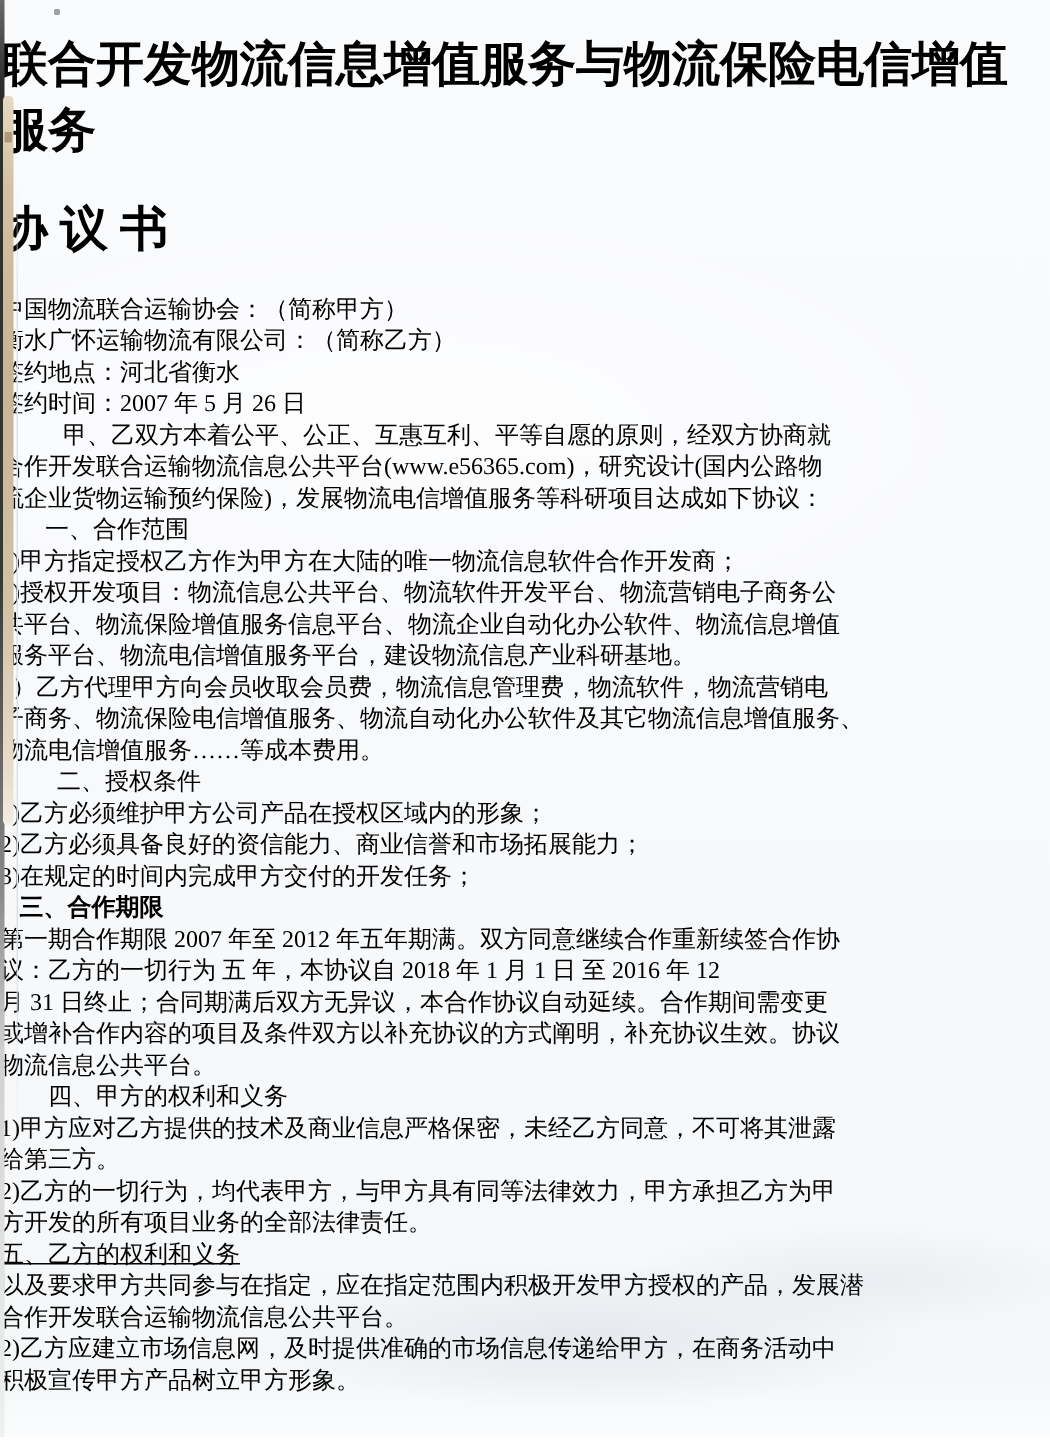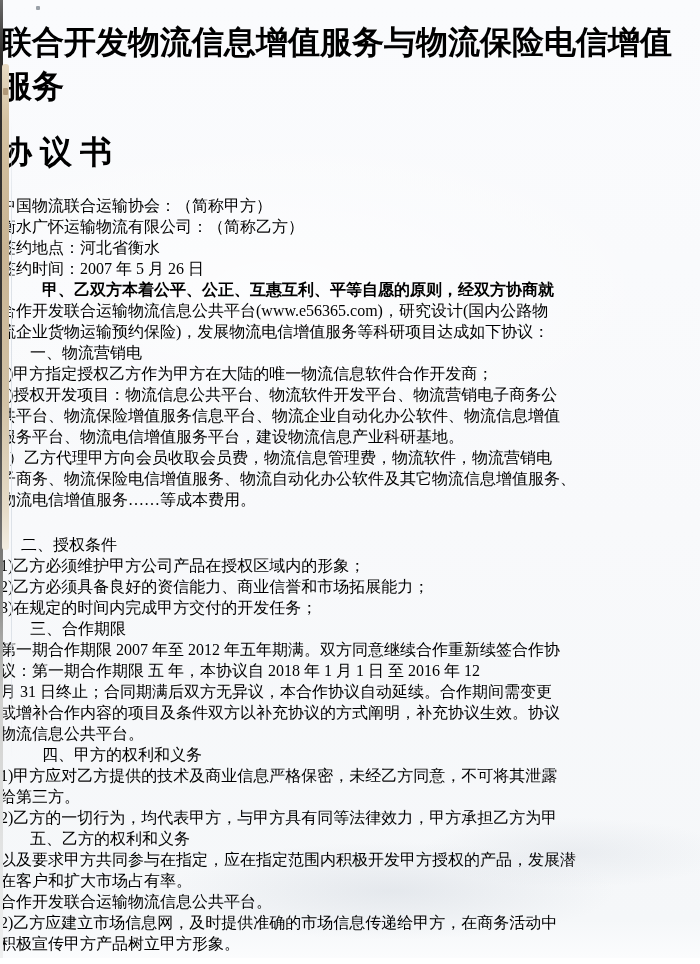--- a/index.html
+++ b/index.html
@@ -66,46 +66,46 @@
   <h1 class="title l2">协 议 书</h1>
 
   <div class="parties">
     <div class="pline pa">中国物流联合运输协会：（简称甲方）</div>
     <div class="pline pb">衡水广怀运输物流有限公司：（简称乙方）</div>
     <div class="pline pp">签约地点：河北省衡水</div>
     <div class="pline pt">签约时间：2007 年 5 月 26 日</div>
   </div>
 
   <div class="body-text">
-      <div class="bline" style="padding-left: 42px; font-weight: bold;"><span>甲、乙双方本着公平、公正、互惠互利、平等自愿的原则，经双方协商就</span></div>
+      <div class="bline" style="padding-left: 42px;"><span>甲、乙双方本着公平、公正、互惠互利、平等自愿的原则，经双方协商就</span></div>
       <div class="bline"><span>合作开发联合运输物流信息公共平台(www.e56365.com)，研究设计(国内公路物</span></div>
       <div class="bline"><span>流企业货物运输预约保险)，发展物流电信增值服务等科研项目达成如下协议：</span></div>
-      <div class="bline" style="padding-left: 30px;"><span>一、物流营销电</span></div>
+      <div class="bline" style="padding-left: 30px;"><span>一、合作范围</span></div>
       <div class="bline"><span>1)甲方指定授权乙方作为甲方在大陆的唯一物流信息软件合作开发商；</span></div>
       <div class="bline"><span>2)授权开发项目：物流信息公共平台、物流软件开发平台、物流营销电子商务公</span></div>
       <div class="bline"><span>共平台、物流保险增值服务信息平台、物流企业自动化办公软件、物流信息增值</span></div>
       <div class="bline"><span>服务平台、物流电信增值服务平台，建设物流信息产业科研基地。</span></div>
       <div class="bline"><span>3）乙方代理甲方向会员收取会员费，物流信息管理费，物流软件，物流营销电</span></div>
       <div class="bline"><span>子商务、物流保险电信增值服务、物流自动化办公软件及其它物流信息增值服务、</span></div>
       <div class="bline"><span>物流电信增值服务……等成本费用。</span></div>
-      <div class="bline" style="padding-left: 21px; margin-top: 24px;"><span>二、授权条件</span></div>
+      <div class="bline" style="padding-left: 38px;"><span>二、授权条件</span></div>
       <div class="bline"><span>1)乙方必须维护甲方公司产品在授权区域内的形象；</span></div>
       <div class="bline"><span>2)乙方必须具备良好的资信能力、商业信誉和市场拓展能力；</span></div>
       <div class="bline"><span>3)在规定的时间内完成甲方交付的开发任务；</span></div>
-      <div class="bline" style="padding-left: 30px;"><span>三、合作期限</span></div>
+      <div class="bline" style="padding-left: 13px; font-weight: bold;"><span>三、合作期限</span></div>
       <div class="bline"><span>第一期合作期限 2007 年至 2012 年五年期满。双方同意继续合作重新续签合作协</span></div>
-      <div class="bline"><span>议：第一期合作期限</span><span class="u"> 五 </span><span> 年，本协议自 2018 年 </span><span class="u">1</span><span> 月 </span><span class="u">1</span><span> 日 至 </span><span class="u"> 2016</span><span> 年 </span><span class="u">12</span></div>
+      <div class="bline"><span>议：乙方的一切行为</span><span class="u"> 五 </span><span> 年，本协议自 2018 年 </span><span class="u">1</span><span> 月 </span><span class="u">1</span><span> 日 至 </span><span class="u"> 2016</span><span> 年 </span><span class="u">12</span></div>
       <div class="bline"><span>月 </span><span class="u">31</span><span> 日终止；合同期满后双方无异议，本合作协议自动延续。合作期间需变更</span></div>
       <div class="bline"><span>或增补合作内容的项目及条件双方以补充协议的方式阐明，补充协议生效。协议</span></div>
       <div class="bline"><span>物流信息公共平台。</span></div>
-      <div class="bline" style="padding-left: 42px;"><span>四、甲方的权利和义务</span></div>
+      <div class="bline" style="padding-left: 32px;"><span>四、甲方的权利和义务</span></div>
       <div class="bline"><span>1)甲方应对乙方提供的技术及商业信息严格保密，未经乙方同意，不可将其泄露</span></div>
       <div class="bline"><span>给第三方。</span></div>
       <div class="bline"><span>2)乙方的一切行为，均代表甲方，与甲方具有同等法律效力，甲方承担乙方为甲</span></div>
-      <div class="bline" style="padding-left: 30px;"><span>五、乙方的权利和义务</span></div>
+      <div class="bline"><span>方开发的所有项目业务的全部法律责任。</span></div>
+      <div class="bline" style=" text-decoration: underline;"><span>五、乙方的权利和义务</span></div>
       <div class="bline"><span>以及要求甲方共同参与在指定，应在指定范围内积极开发甲方授权的产品，发展潜</span></div>
-      <div class="bline"><span>在客户和扩大市场占有率。</span></div>
       <div class="bline"><span>合作开发联合运输物流信息公共平台。</span></div>
       <div class="bline"><span>2)乙方应建立市场信息网，及时提供准确的市场信息传递给甲方，在商务活动中</span></div>
       <div class="bline"><span>积极宣传甲方产品树立甲方形象。</span></div>
     </div>
 
 </div>
 
 </body></html>

